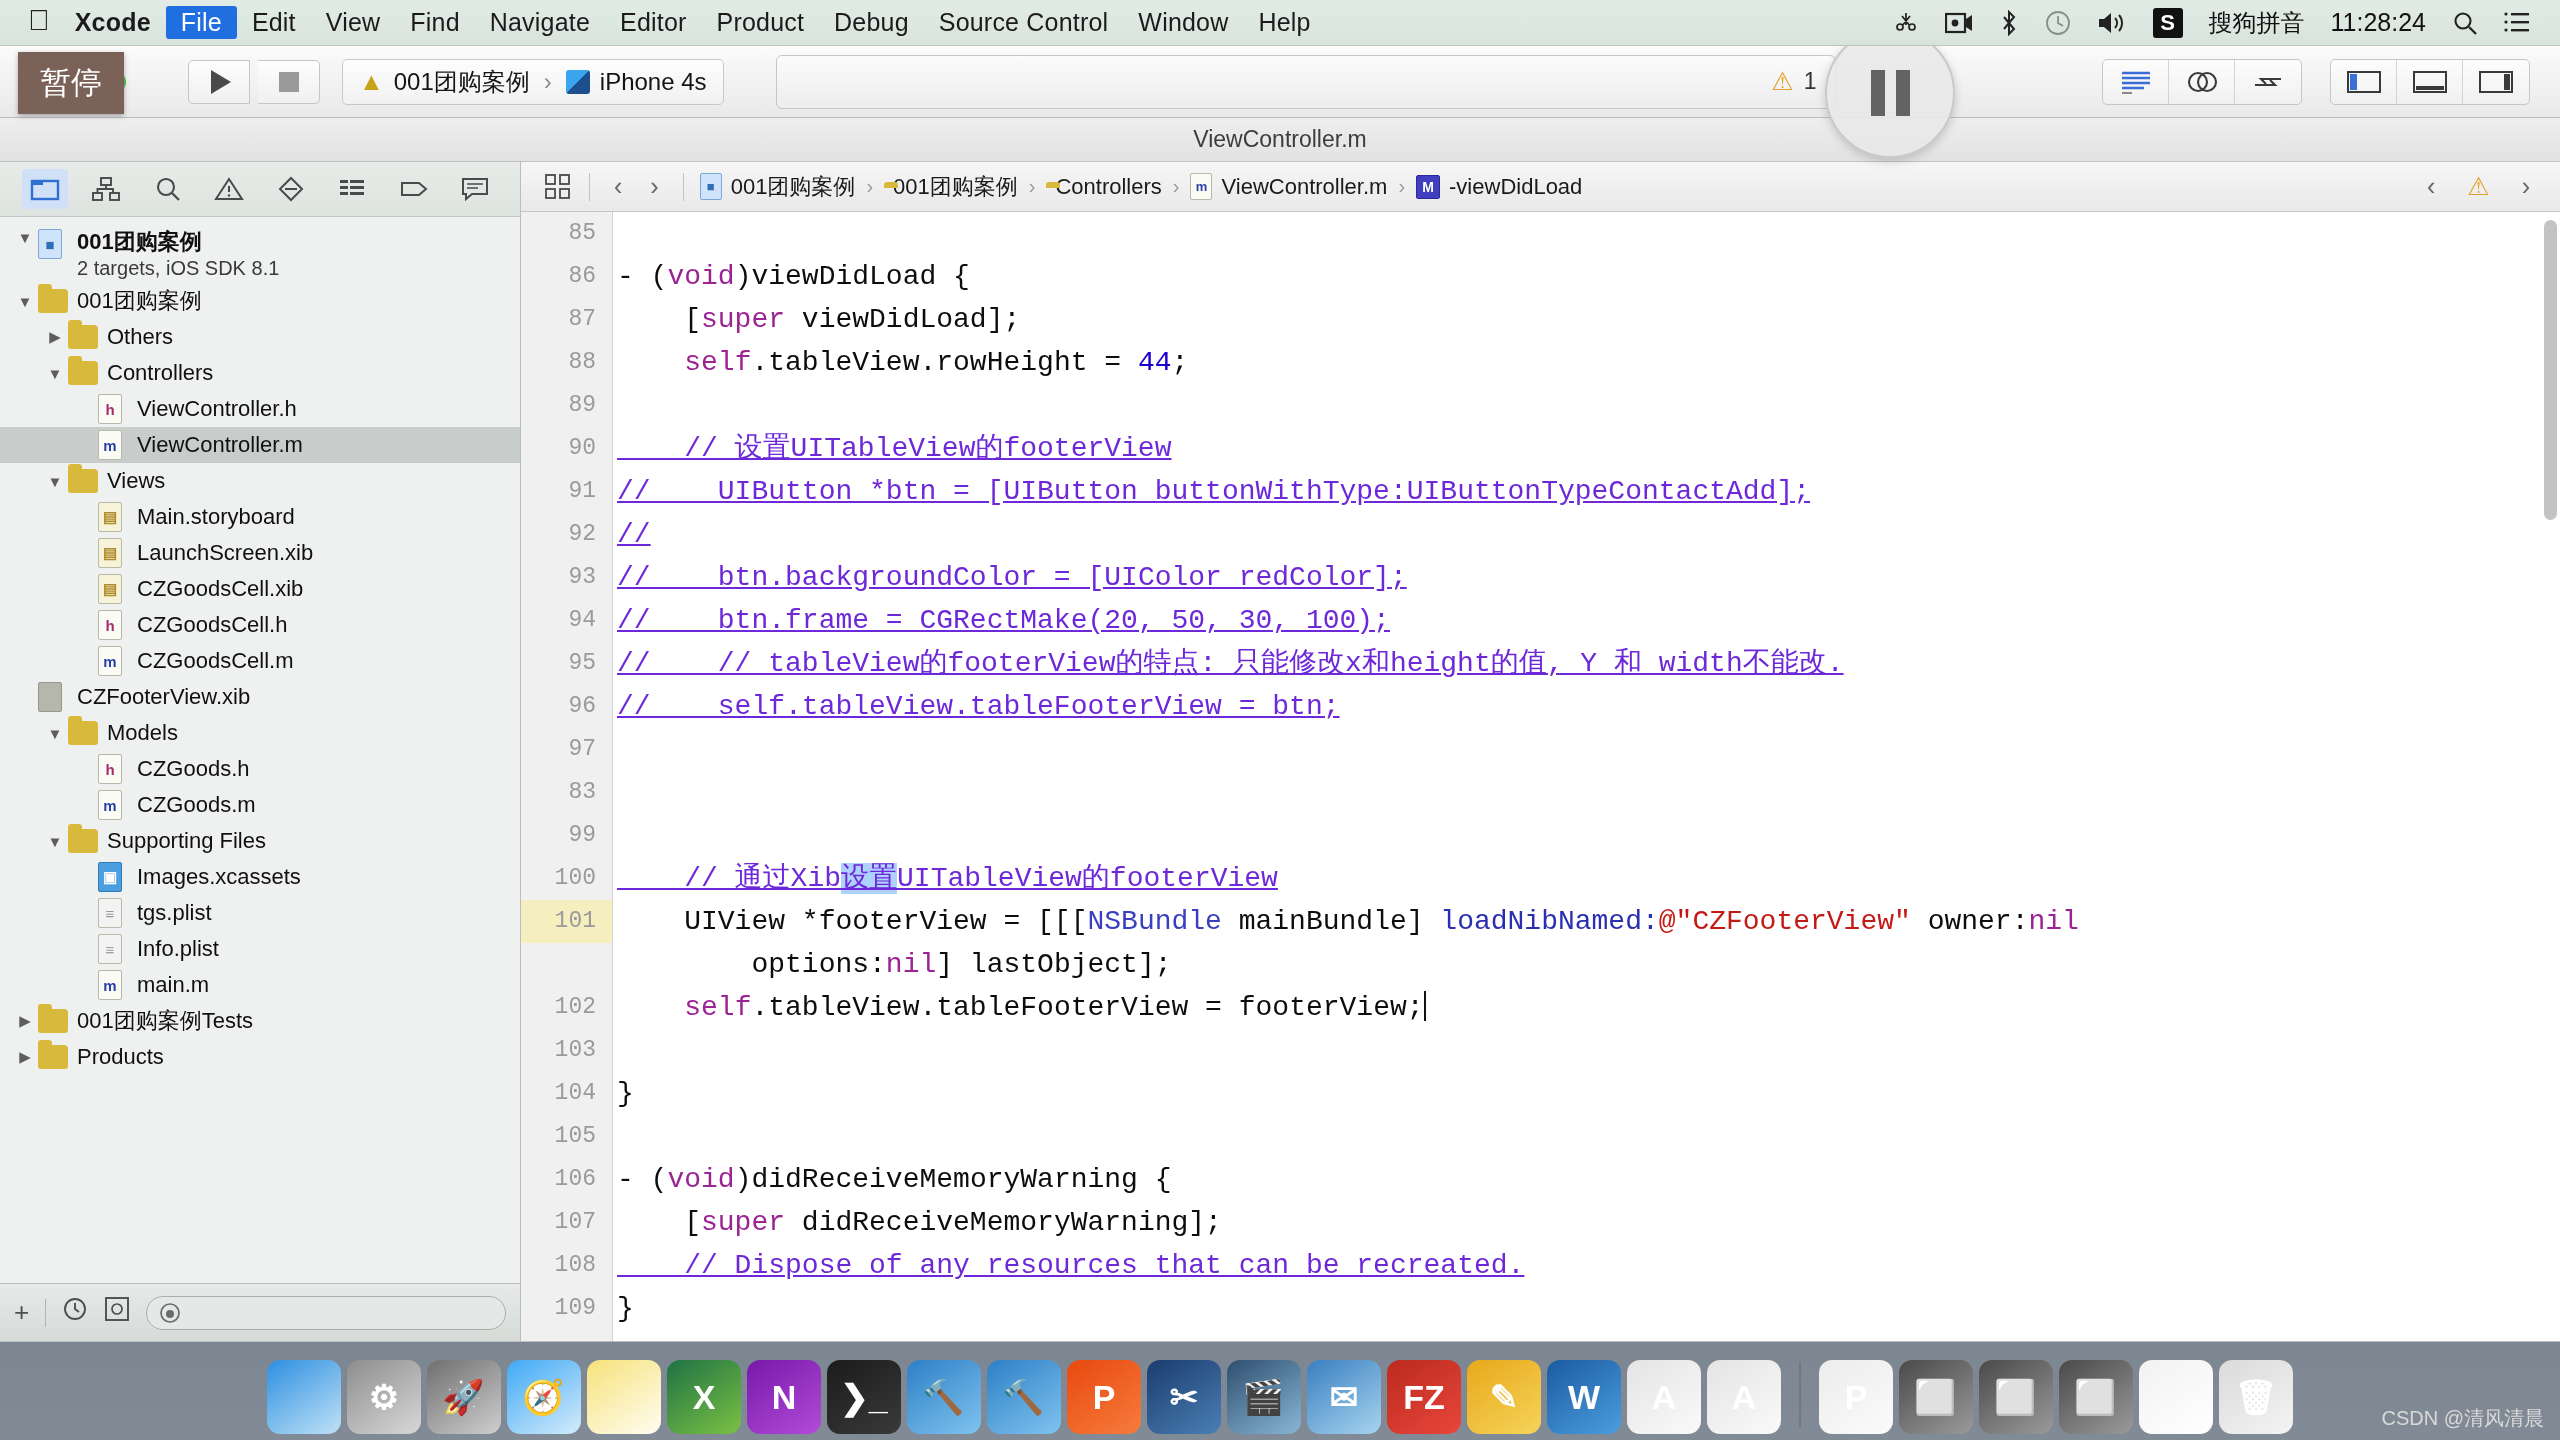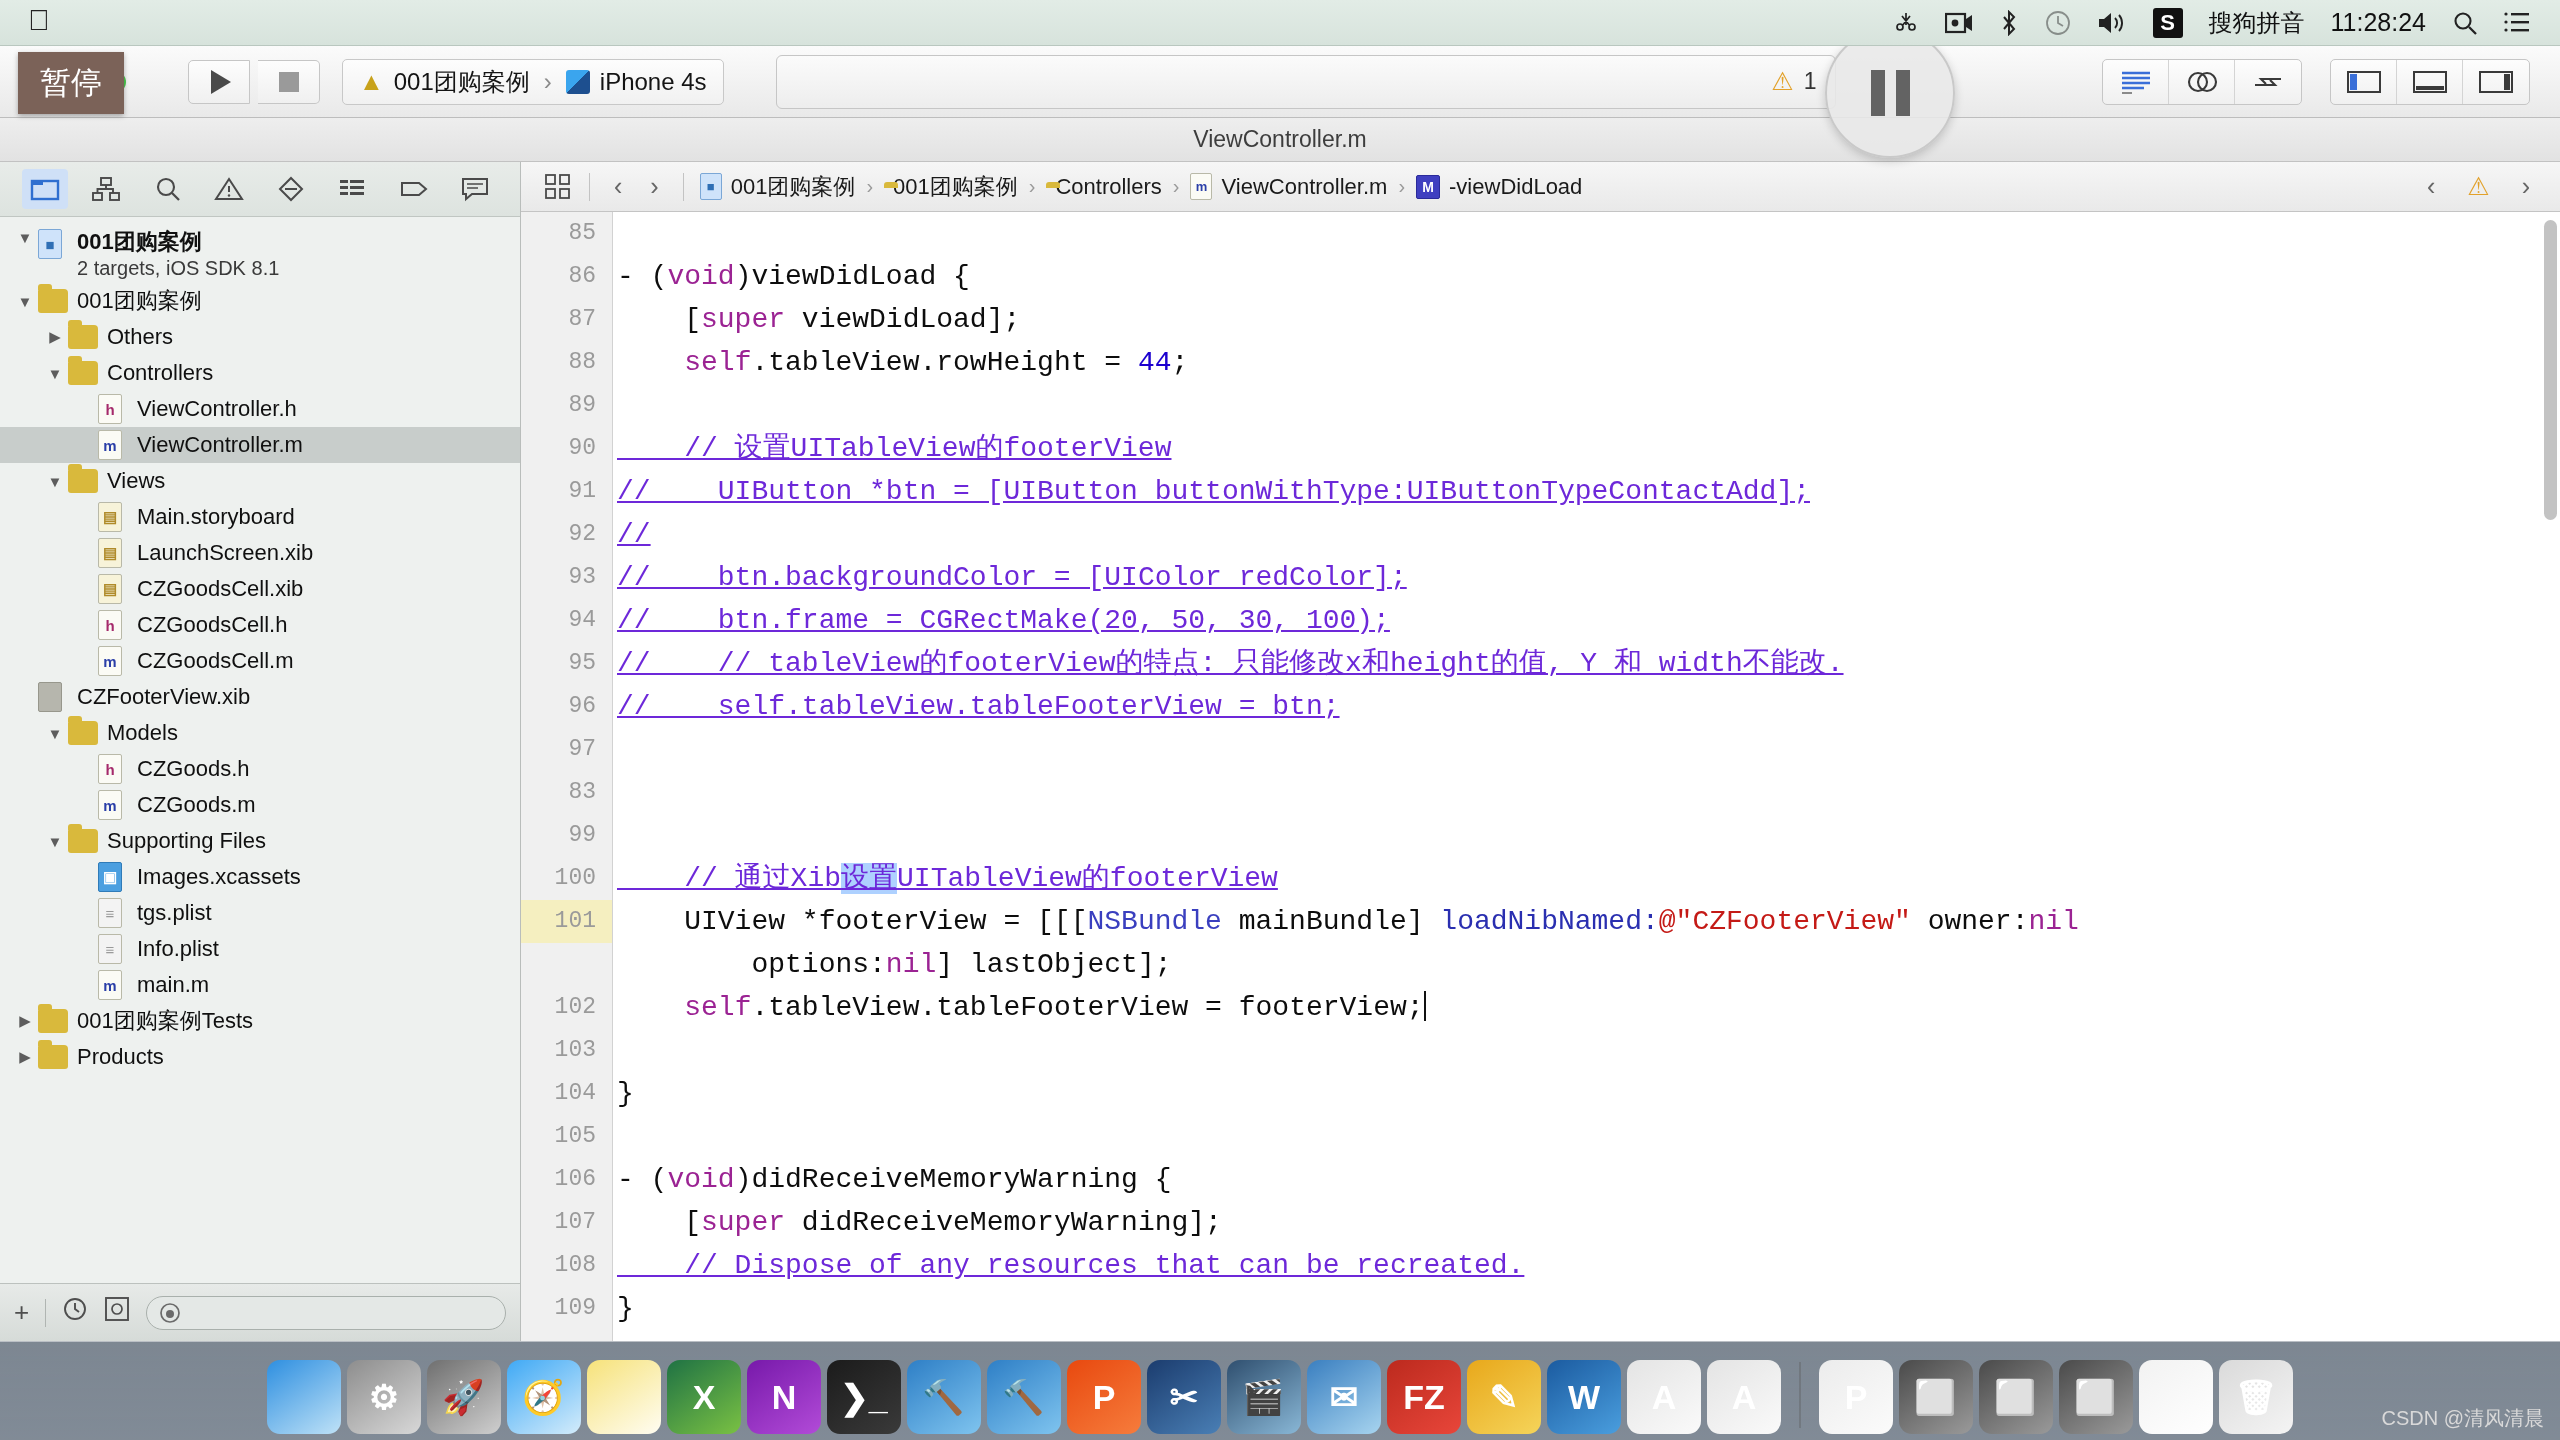--- a/index.html
+++ b/index.html
@@ -275,20 +275,34 @@
     font-size: 20px; color: #d9d9d9; z-index: 60;
   }
 </style>
 </head>
 <body>
 
 <div id="root">
 
   <div class="menubar">
     <div class="apple-logo"></div>
+    <div id="menu-items" style="display:flex;align-items:center;margin-left:10px">
+        <div class="menu-item bold">Xcode</div>
+        <div class="menu-item active">File</div>
+        <div class="menu-item">Edit</div>
+        <div class="menu-item">View</div>
+        <div class="menu-item">Find</div>
+        <div class="menu-item">Navigate</div>
+        <div class="menu-item">Editor</div>
+        <div class="menu-item">Product</div>
+        <div class="menu-item">Debug</div>
+        <div class="menu-item">Source Control</div>
+        <div class="menu-item">Window</div>
+        <div class="menu-item">Help</div>
+      </div>
     <div class="menubar-right">
       <span class="mb-icon">
         <svg width="26" height="26" viewBox="0 0 26 26">
             <path d="M13 3v12M7 20a3 3 0 100-6 3 3 0 000 6zM19 20a3 3 0 100-6 3 3 0 000 6zM9 16l8-10M17 16L9 6" stroke="#222" stroke-width="1.7" fill="none"></path>
           </svg>
       </span>
       <span class="mb-icon">
         <svg width="28" height="22" viewBox="0 0 28 22">
             <rect x="1" y="2" width="19" height="18" stroke="#222" stroke-width="2.2" fill="none"></rect>
             <circle cx="10" cy="11" r="3.4" fill="#222"></circle>

